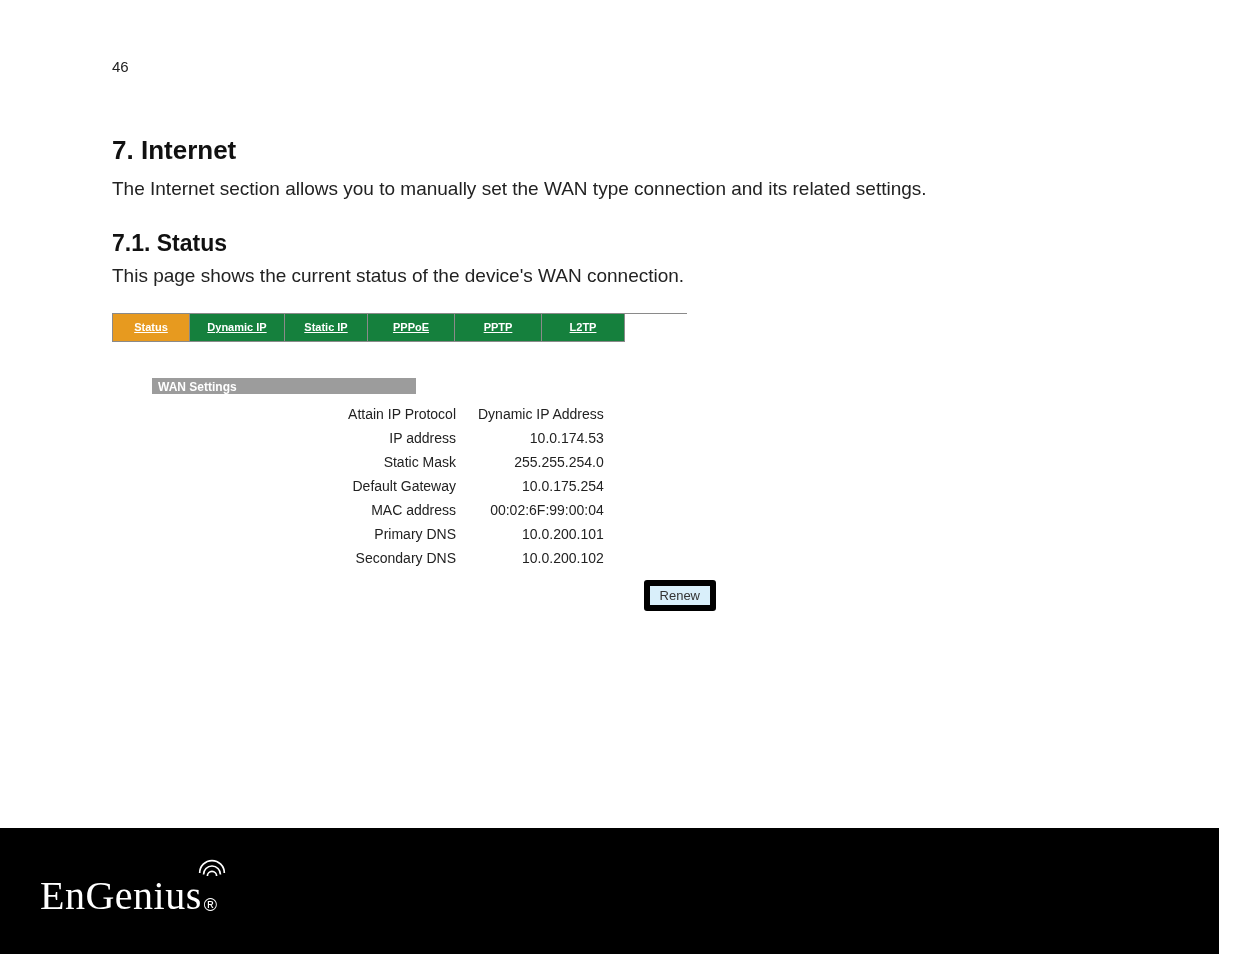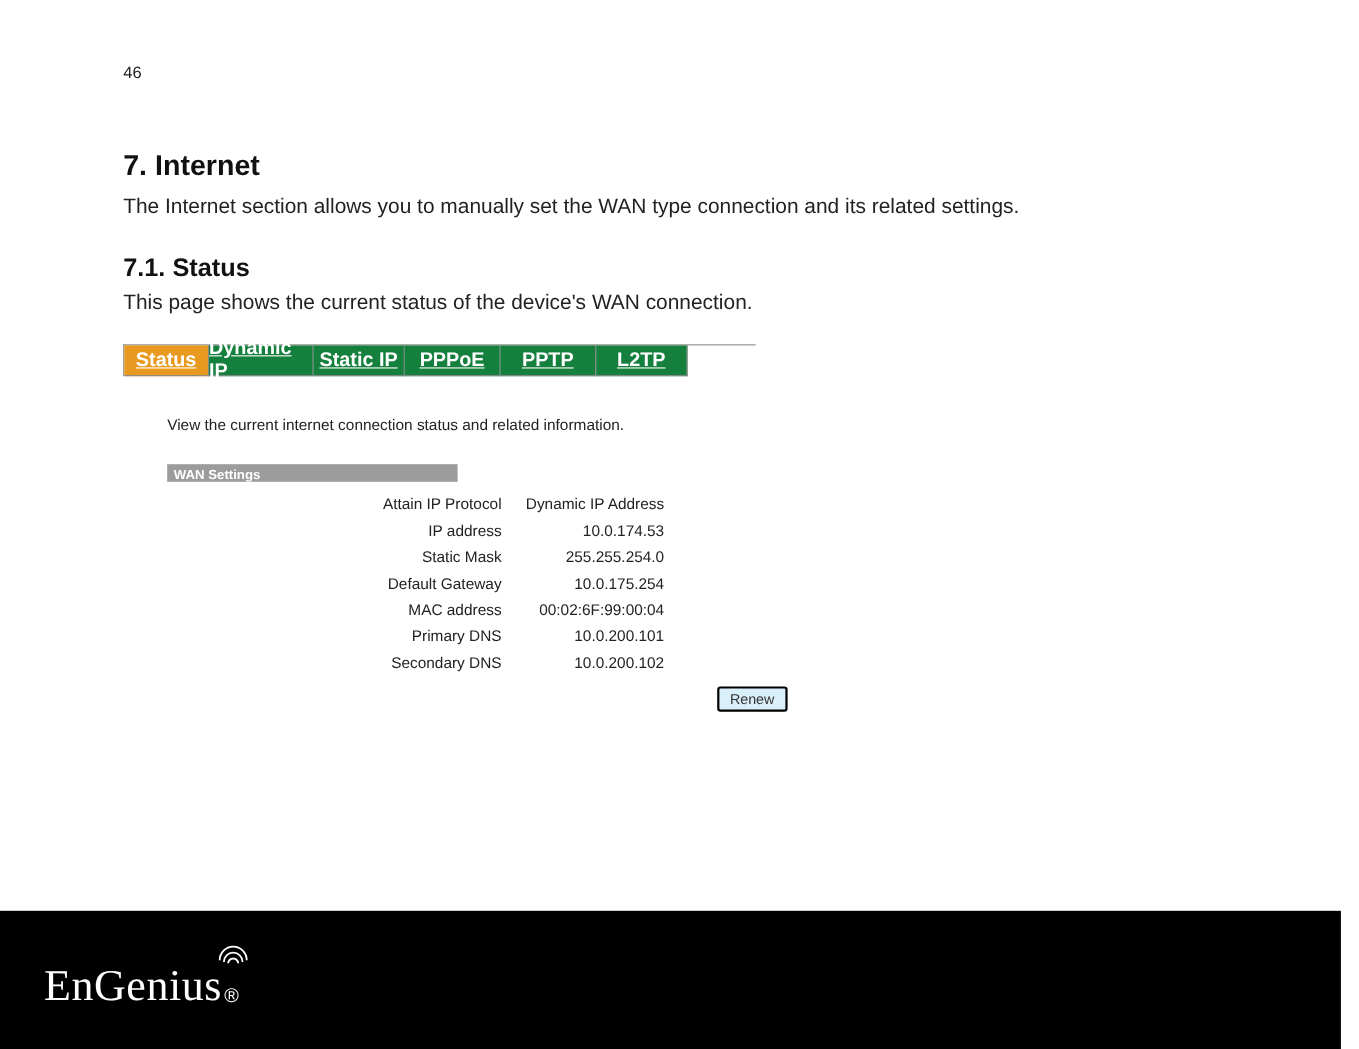--- a/index.html
+++ b/index.html
@@ -6,40 +6,40 @@
   .page{position:relative;width:1235px;height:954px;}
   .page-number{position:absolute;left:112px;top:58px;font-size:15px;color:#222;}
   .content{position:absolute;left:112px;top:135px;width:1010px;}
   h1.section{font-size:26px;font-weight:700;margin:0 0 10px 0;color:#111;}
   p.intro{font-size:19px;margin:0 0 28px 0;color:#222;line-height:1.35;}
   h2.sub{font-size:23px;font-weight:700;margin:0 0 8px 0;color:#111;}
   p.sub-intro{font-size:19px;margin:0 0 26px 0;color:#222;}
 
   
   .shot{position:relative;width:575px;margin-left:0;}
-  .tabs{display:flex;height:28px;border-top:1px solid #8a8a8a;border-left:1px solid #8a8a8a;font-size:18px;}
+  .tabs{display:flex;height:28px;border-top:1px solid #8a8a8a;border-left:1px solid #8a8a8a;font-size:11px;}
   .tab{flex:0 0 auto;display:flex;align-items:center;justify-content:center;border-right:1px solid #8a8a8a;border-bottom:1px solid #8a8a8a;text-decoration:underline;font-weight:700;cursor:pointer;}
   .tab.active{background:#e79a1f;color:#fff;width:76px;}
   .tab.normal{background:#15803d;color:#fff;}
   .tab.w1{width:94px;}
   .tab.w2{width:82px;}
   .tab.w3{width:86px;}
   .tab.w4{width:86px;}
   .tab.w5{width:82px;}
 
   .shot-body{padding:36px 24px 0 40px;font-size:14px;color:#222;}
   .shot-body p.desc{margin:0 0 28px 0;}
 
   .section-bar{width:258px;height:16px;line-height:18px;background:#9c9c9c;color:#fff;font-weight:700;font-size:12px;padding-left:6px;margin-left:0;margin-bottom:8px;}
   table.kv{border-collapse:collapse;margin-left:0;}
   table.kv td{padding:4px 0;font-size:14px;color:#222;}
   table.kv td.k{width:304px;text-align:right;padding-right:22px;}
   table.kv td.v{text-align:right;}
   .btn-row{text-align:right;padding-right:0;margin-top:10px;width:564px;}
-  button.renew{font-family:inherit;font-size:13px;padding:2px 10px;background:#d9effa;border:2px solid #000000;border-radius:3px;cursor:pointer;color:#333;}
+  button.renew{font-family:inherit;font-size:13px;padding:2px 10px;background:#d9effa;border:6px solid #000000;border-radius:3px;cursor:pointer;color:#333;}
 
   
   .footer{position:absolute;left:0;bottom:0;width:1219px;height:126px;background:#000;}
   .logo{position:absolute;left:40px;top:48px;display:flex;align-items:flex-end;}
   .logo-text{font-family:Georgia,"Times New Roman",serif;color:#fff;font-size:40px;font-weight:400;letter-spacing:0.5px;line-height:1;}
   .logo-wifi{position:absolute;left:156px;top:-20px;width:32px;height:20px;}
   .logo-r{color:#fff;font-size:18px;vertical-align:super;margin-left:2px;}
 </style>
 </head>
 <body>
@@ -59,21 +59,20 @@
       <div class="tabs">
         <div class="tab active">Status</div>
         <div class="tab normal w1">Dynamic IP</div>
         <div class="tab normal w2">Static IP</div>
         <div class="tab normal w3">PPPoE</div>
         <div class="tab normal w4">PPTP</div>
         <div class="tab normal w5">L2TP</div>
       </div>
 
       <div class="shot-body">
-        <p class="desc">View the current internet connection status and related information.</p>
 
         <div class="section-bar">WAN Settings</div>
 
         <table class="kv">
           <tbody>
               <tr>
             <td class="k">Attain IP Protocol</td>
             <td class="v">Dynamic IP Address</td>
           </tr>
           <tr>

